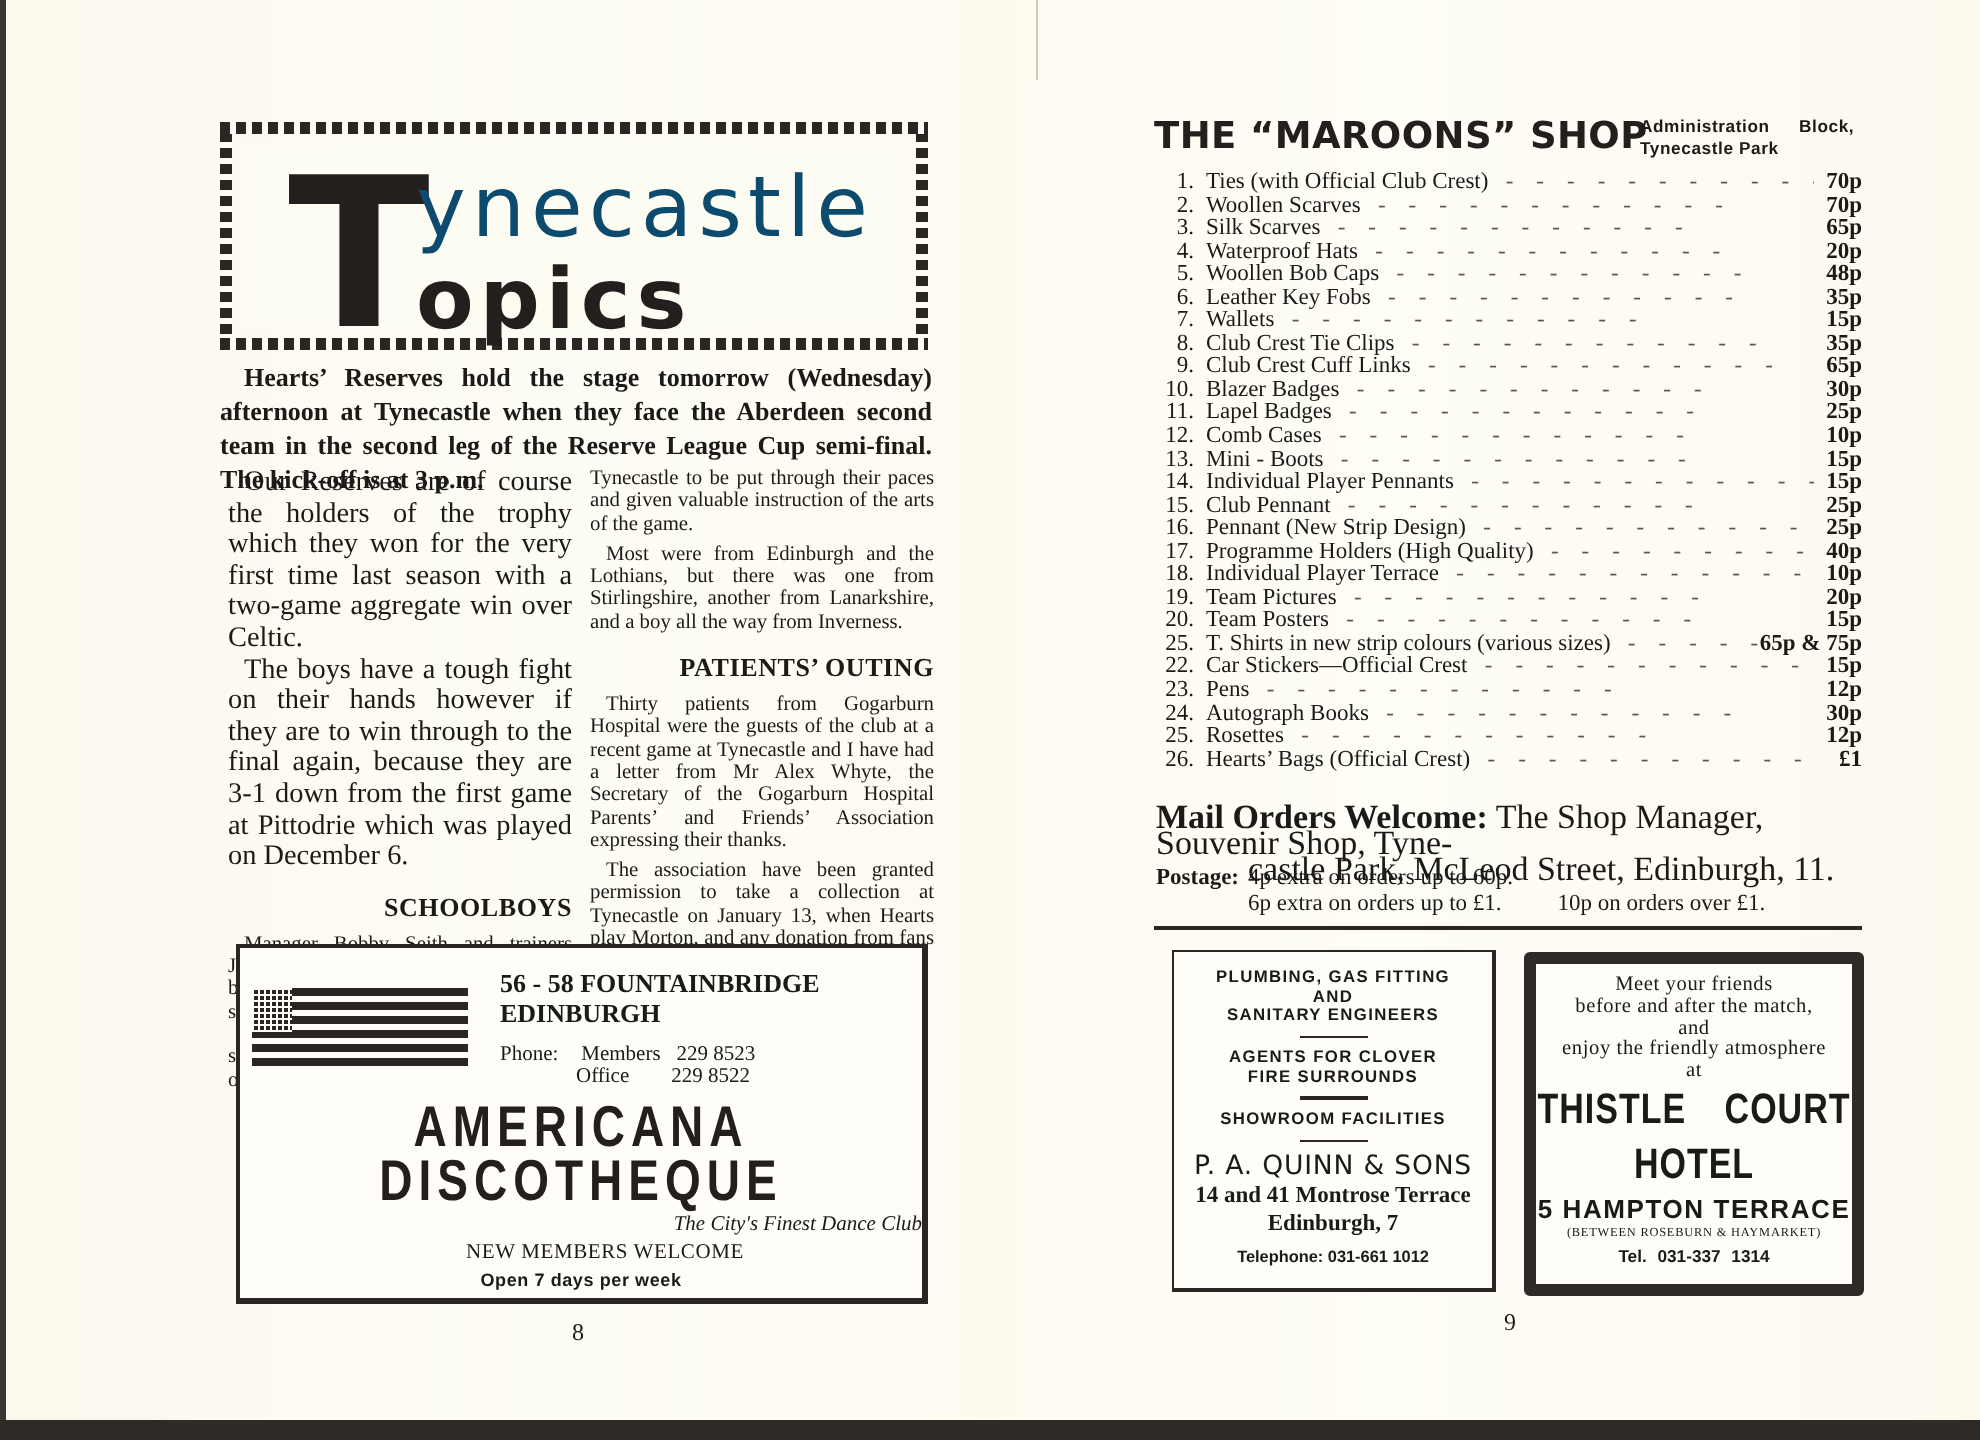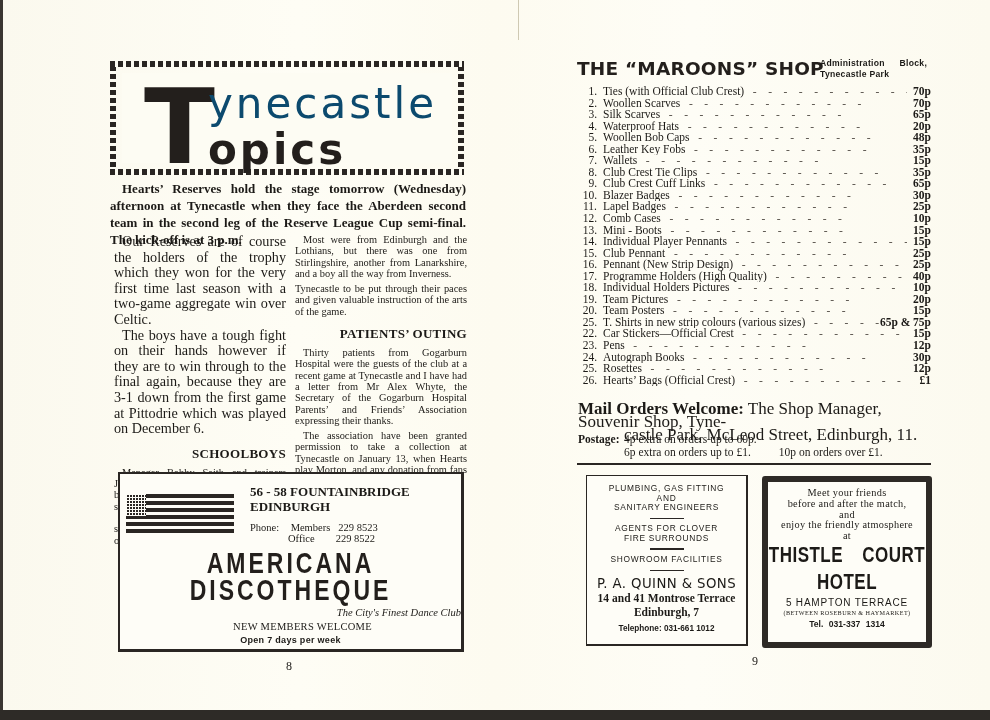--- a/index.html
+++ b/index.html
@@ -83,34 +83,34 @@
   .mail .cont { padding-left: 46px; }
   .postage { position: absolute; left: 578px; top: 433px; width: 354px; font-size: 11.5px; line-height: 13px; }
   .postage .pl { font-weight: bold; display: inline-block; width: 46px; }
   .postage .row2 { padding-left: 46px; }
   .postage .row2 .over { margin-left: 28px; }
   .rule-right { position: absolute; left: 577px; top: 463px; width: 354px; height: 2px; background: #2a2623; }
 
   .quinn { position: absolute; left: 586px; top: 475px; width: 162px; height: 171px;
     border: 1px solid #2a2623; border-right-width: 2px; border-bottom-width: 2px; background: #fefdf7;
     text-align: center; }
-  .q-sans { font-family: "Liberation Sans", sans-serif; font-weight: normal; font-size: 8.4px;
+  .q-sans { font-family: "Liberation Sans", sans-serif; font-weight: bold; font-size: 8.4px;
     line-height: 9.6px; letter-spacing: 0.7px; }
   .q-rule { width: 34px; height: 1.5px; background: #2a2623; margin: 5px auto; }
   .q-name { font-family: "DejaVu Sans", sans-serif; font-size: 13.3px; letter-spacing: 0.4px; margin-top: 2px; }
   .q-addr { font-weight: bold; font-size: 11.5px; line-height: 14px; }
   .q-tel { font-family: "Liberation Sans", sans-serif; font-weight: bold; font-size: 8.2px; margin-top: 5px; }
 
   .thistle { position: absolute; left: 762px; top: 476px; width: 170px; height: 172px;
     border: 6px solid #2e2a26; border-radius: 3px; background: #fefdf7; text-align: center; }
   .th-intro { font-size: 10.3px; line-height: 10.8px; margin-top: 6px; letter-spacing: 0.3px; }
   .th-name { font-family: "Liberation Sans", sans-serif; font-weight: bold; font-size: 17px;
     line-height: 22px; letter-spacing: 0.5px; transform: scaleY(1.25); margin-top: 5px; }
   .th-name .l1 { word-spacing: 14px; }
-  .th-addr { font-family: "Liberation Sans", sans-serif; font-weight: normal; font-size: 10px; letter-spacing: 0.8px; margin-top: 6px; }
+  .th-addr { font-family: "Liberation Sans", sans-serif; font-weight: bold; font-size: 13px; letter-spacing: 0.8px; margin-top: 6px; }
   .th-between { font-size: 6.2px; letter-spacing: 0.4px; margin-top: 1px; }
   .th-tel { font-family: "Liberation Sans", sans-serif; font-weight: bold; font-size: 8.6px; margin-top: 3px; word-spacing: 3px; }
 </style>
 </head>
 <body>
 
 <div class="spread">
   <div class="edge-left"></div>
   <div class="gutter"></div>
 
@@ -126,22 +126,22 @@
 
   <div class="col-left">
     <p class="large">Our Reserves are of course the holders of the trophy which they won for the very first time last season with a two-game aggregate win over Celtic.</p>
     <p class="large">The boys have a tough fight on their hands however if they are to win through to the final again, because they are 3-1 down from the first game at Pittodrie which was played on December 6.</p>
     <div class="sub-head">SCHOOLBOYS</div>
     <p class="small">Manager Bobby Seith and trainers John Cumming and John Hagart had a busy time of it last week with afternoon sessions of coaching.</p>
     <p class="small">The sessions were for the 17 “S” form schoolboys who were taking advantage of the holidays to attend</p>
   </div>
 
   <div class="col-right">
+    <p style="text-indent:0">Tynecastle to be put through their paces and given valuable instruction of the arts of the game.</p>
     <p>Most were from Edinburgh and the Lothians, but there was one from Stirlingshire, another from Lanarkshire, and a boy all the way from Inverness.</p>
-    <p style="text-indent:0">Tynecastle to be put through their paces and given valuable instruction of the arts of the game.</p>
     <div class="sub-head">PATIENTS’ OUTING</div>
     <p>Thirty patients from Gogarburn Hospital were the guests of the club at a recent game at Tynecastle and I have had a letter from Mr Alex Whyte, the Secretary of the Gogarburn Hospital Parents’ and Friends’ Association expressing their thanks.</p>
     <p>The association have been granted permission to take a collection at Tynecastle on January 13, when Hearts play Morton, and any donation from fans will be greatly appreciated.</p>
   </div>
 
   <div class="americana">
     <div class="flag">
         <div class="flag-canton"></div>
       </div>
     <div class="am-address">
@@ -248,21 +248,21 @@
         <span class="shop-name"><span>Pennant (New Strip Design)</span><span class="dots">&nbsp;&nbsp;&nbsp;-&nbsp;&nbsp;&nbsp;&nbsp;-&nbsp;&nbsp;&nbsp;&nbsp;-&nbsp;&nbsp;&nbsp;&nbsp;-&nbsp;&nbsp;&nbsp;&nbsp;-&nbsp;&nbsp;&nbsp;&nbsp;-&nbsp;&nbsp;&nbsp;&nbsp;-&nbsp;&nbsp;&nbsp;&nbsp;-&nbsp;&nbsp;&nbsp;&nbsp;-&nbsp;&nbsp;&nbsp;&nbsp;-&nbsp;&nbsp;&nbsp;&nbsp;-&nbsp;&nbsp;&nbsp;&nbsp;-</span></span>
         <span class="shop-price">25p</span>
       </li>
       <li class="shop-item">
         <span class="shop-num">17.</span>
         <span class="shop-name"><span>Programme Holders (High Quality)</span><span class="dots">&nbsp;&nbsp;&nbsp;-&nbsp;&nbsp;&nbsp;&nbsp;-&nbsp;&nbsp;&nbsp;&nbsp;-&nbsp;&nbsp;&nbsp;&nbsp;-&nbsp;&nbsp;&nbsp;&nbsp;-&nbsp;&nbsp;&nbsp;&nbsp;-&nbsp;&nbsp;&nbsp;&nbsp;-&nbsp;&nbsp;&nbsp;&nbsp;-&nbsp;&nbsp;&nbsp;&nbsp;-&nbsp;&nbsp;&nbsp;&nbsp;-&nbsp;&nbsp;&nbsp;&nbsp;-&nbsp;&nbsp;&nbsp;&nbsp;-</span></span>
         <span class="shop-price">40p</span>
       </li>
       <li class="shop-item">
         <span class="shop-num">18.</span>
-        <span class="shop-name"><span>Individual Holders Pictures</span><span class="dots">&nbsp;&nbsp;&nbsp;-&nbsp;&nbsp;&nbsp;&nbsp;-&nbsp;&nbsp;&nbsp;&nbsp;-&nbsp;&nbsp;&nbsp;&nbsp;-&nbsp;&nbsp;&nbsp;&nbsp;-&nbsp;&nbsp;&nbsp;&nbsp;-&nbsp;&nbsp;&nbsp;&nbsp;-&nbsp;&nbsp;&nbsp;&nbsp;-&nbsp;&nbsp;&nbsp;&nbsp;-&nbsp;&nbsp;&nbsp;&nbsp;-&nbsp;&nbsp;&nbsp;&nbsp;-&nbsp;&nbsp;&nbsp;&nbsp;-</span></span>
+        <span class="shop-name"><span>Individual Player Terrace</span><span class="dots">&nbsp;&nbsp;&nbsp;-&nbsp;&nbsp;&nbsp;&nbsp;-&nbsp;&nbsp;&nbsp;&nbsp;-&nbsp;&nbsp;&nbsp;&nbsp;-&nbsp;&nbsp;&nbsp;&nbsp;-&nbsp;&nbsp;&nbsp;&nbsp;-&nbsp;&nbsp;&nbsp;&nbsp;-&nbsp;&nbsp;&nbsp;&nbsp;-&nbsp;&nbsp;&nbsp;&nbsp;-&nbsp;&nbsp;&nbsp;&nbsp;-&nbsp;&nbsp;&nbsp;&nbsp;-&nbsp;&nbsp;&nbsp;&nbsp;-</span></span>
         <span class="shop-price">10p</span>
       </li>
       <li class="shop-item">
         <span class="shop-num">19.</span>
         <span class="shop-name"><span>Team Pictures</span><span class="dots">&nbsp;&nbsp;&nbsp;-&nbsp;&nbsp;&nbsp;&nbsp;-&nbsp;&nbsp;&nbsp;&nbsp;-&nbsp;&nbsp;&nbsp;&nbsp;-&nbsp;&nbsp;&nbsp;&nbsp;-&nbsp;&nbsp;&nbsp;&nbsp;-&nbsp;&nbsp;&nbsp;&nbsp;-&nbsp;&nbsp;&nbsp;&nbsp;-&nbsp;&nbsp;&nbsp;&nbsp;-&nbsp;&nbsp;&nbsp;&nbsp;-&nbsp;&nbsp;&nbsp;&nbsp;-&nbsp;&nbsp;&nbsp;&nbsp;-</span></span>
         <span class="shop-price">20p</span>
       </li>
       <li class="shop-item">
         <span class="shop-num">20.</span>
         <span class="shop-name"><span>Team Posters</span><span class="dots">&nbsp;&nbsp;&nbsp;-&nbsp;&nbsp;&nbsp;&nbsp;-&nbsp;&nbsp;&nbsp;&nbsp;-&nbsp;&nbsp;&nbsp;&nbsp;-&nbsp;&nbsp;&nbsp;&nbsp;-&nbsp;&nbsp;&nbsp;&nbsp;-&nbsp;&nbsp;&nbsp;&nbsp;-&nbsp;&nbsp;&nbsp;&nbsp;-&nbsp;&nbsp;&nbsp;&nbsp;-&nbsp;&nbsp;&nbsp;&nbsp;-&nbsp;&nbsp;&nbsp;&nbsp;-&nbsp;&nbsp;&nbsp;&nbsp;-</span></span>

